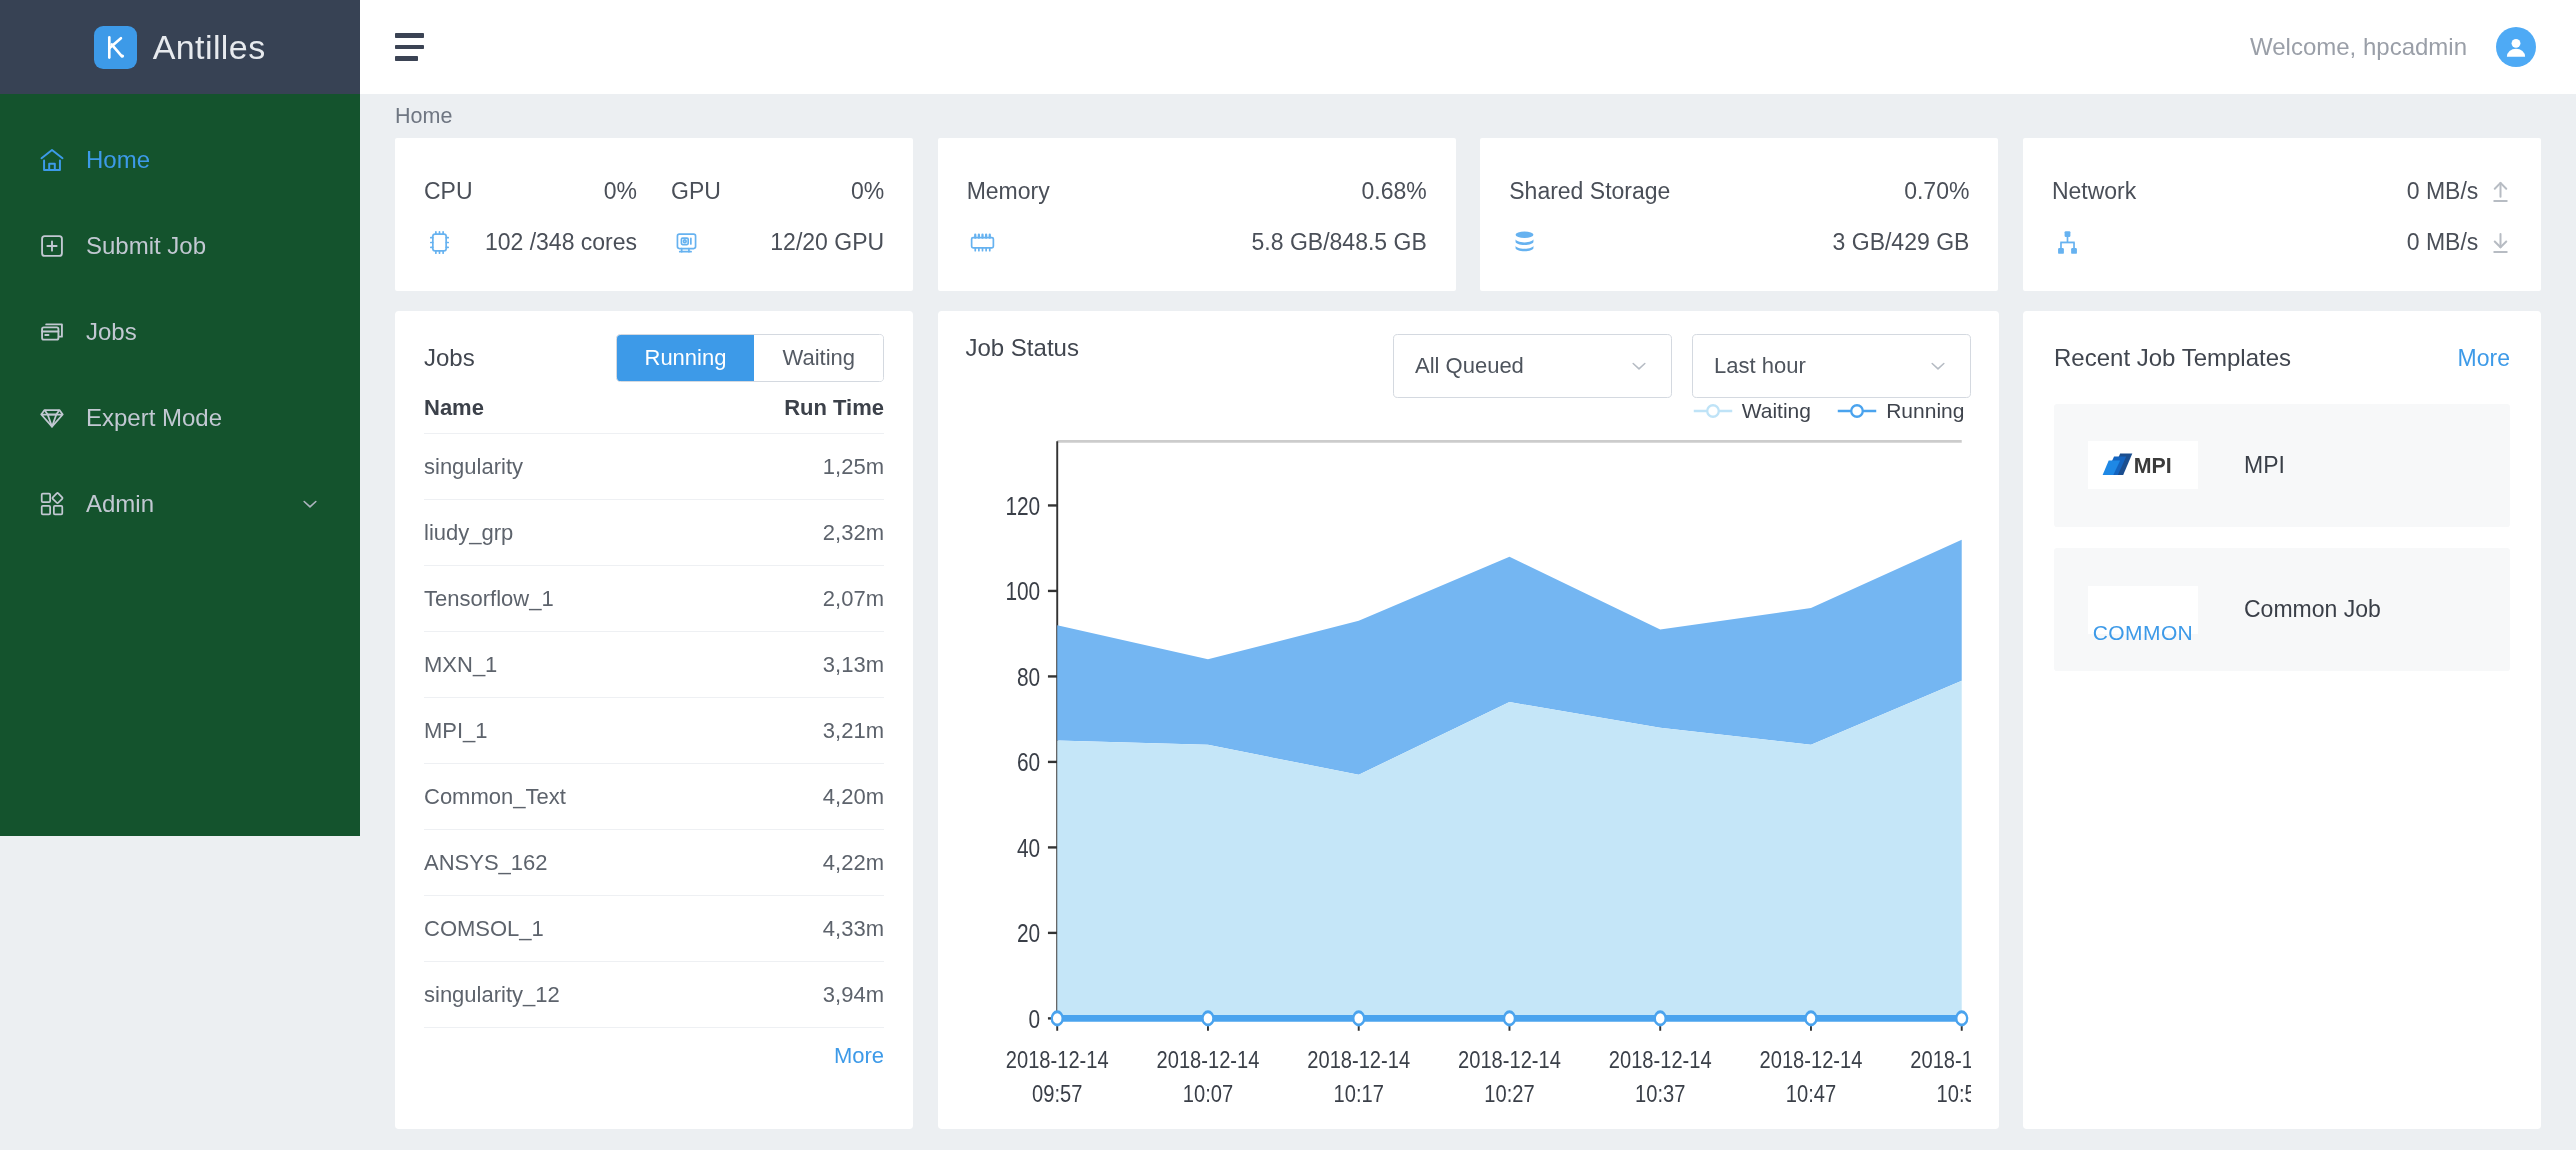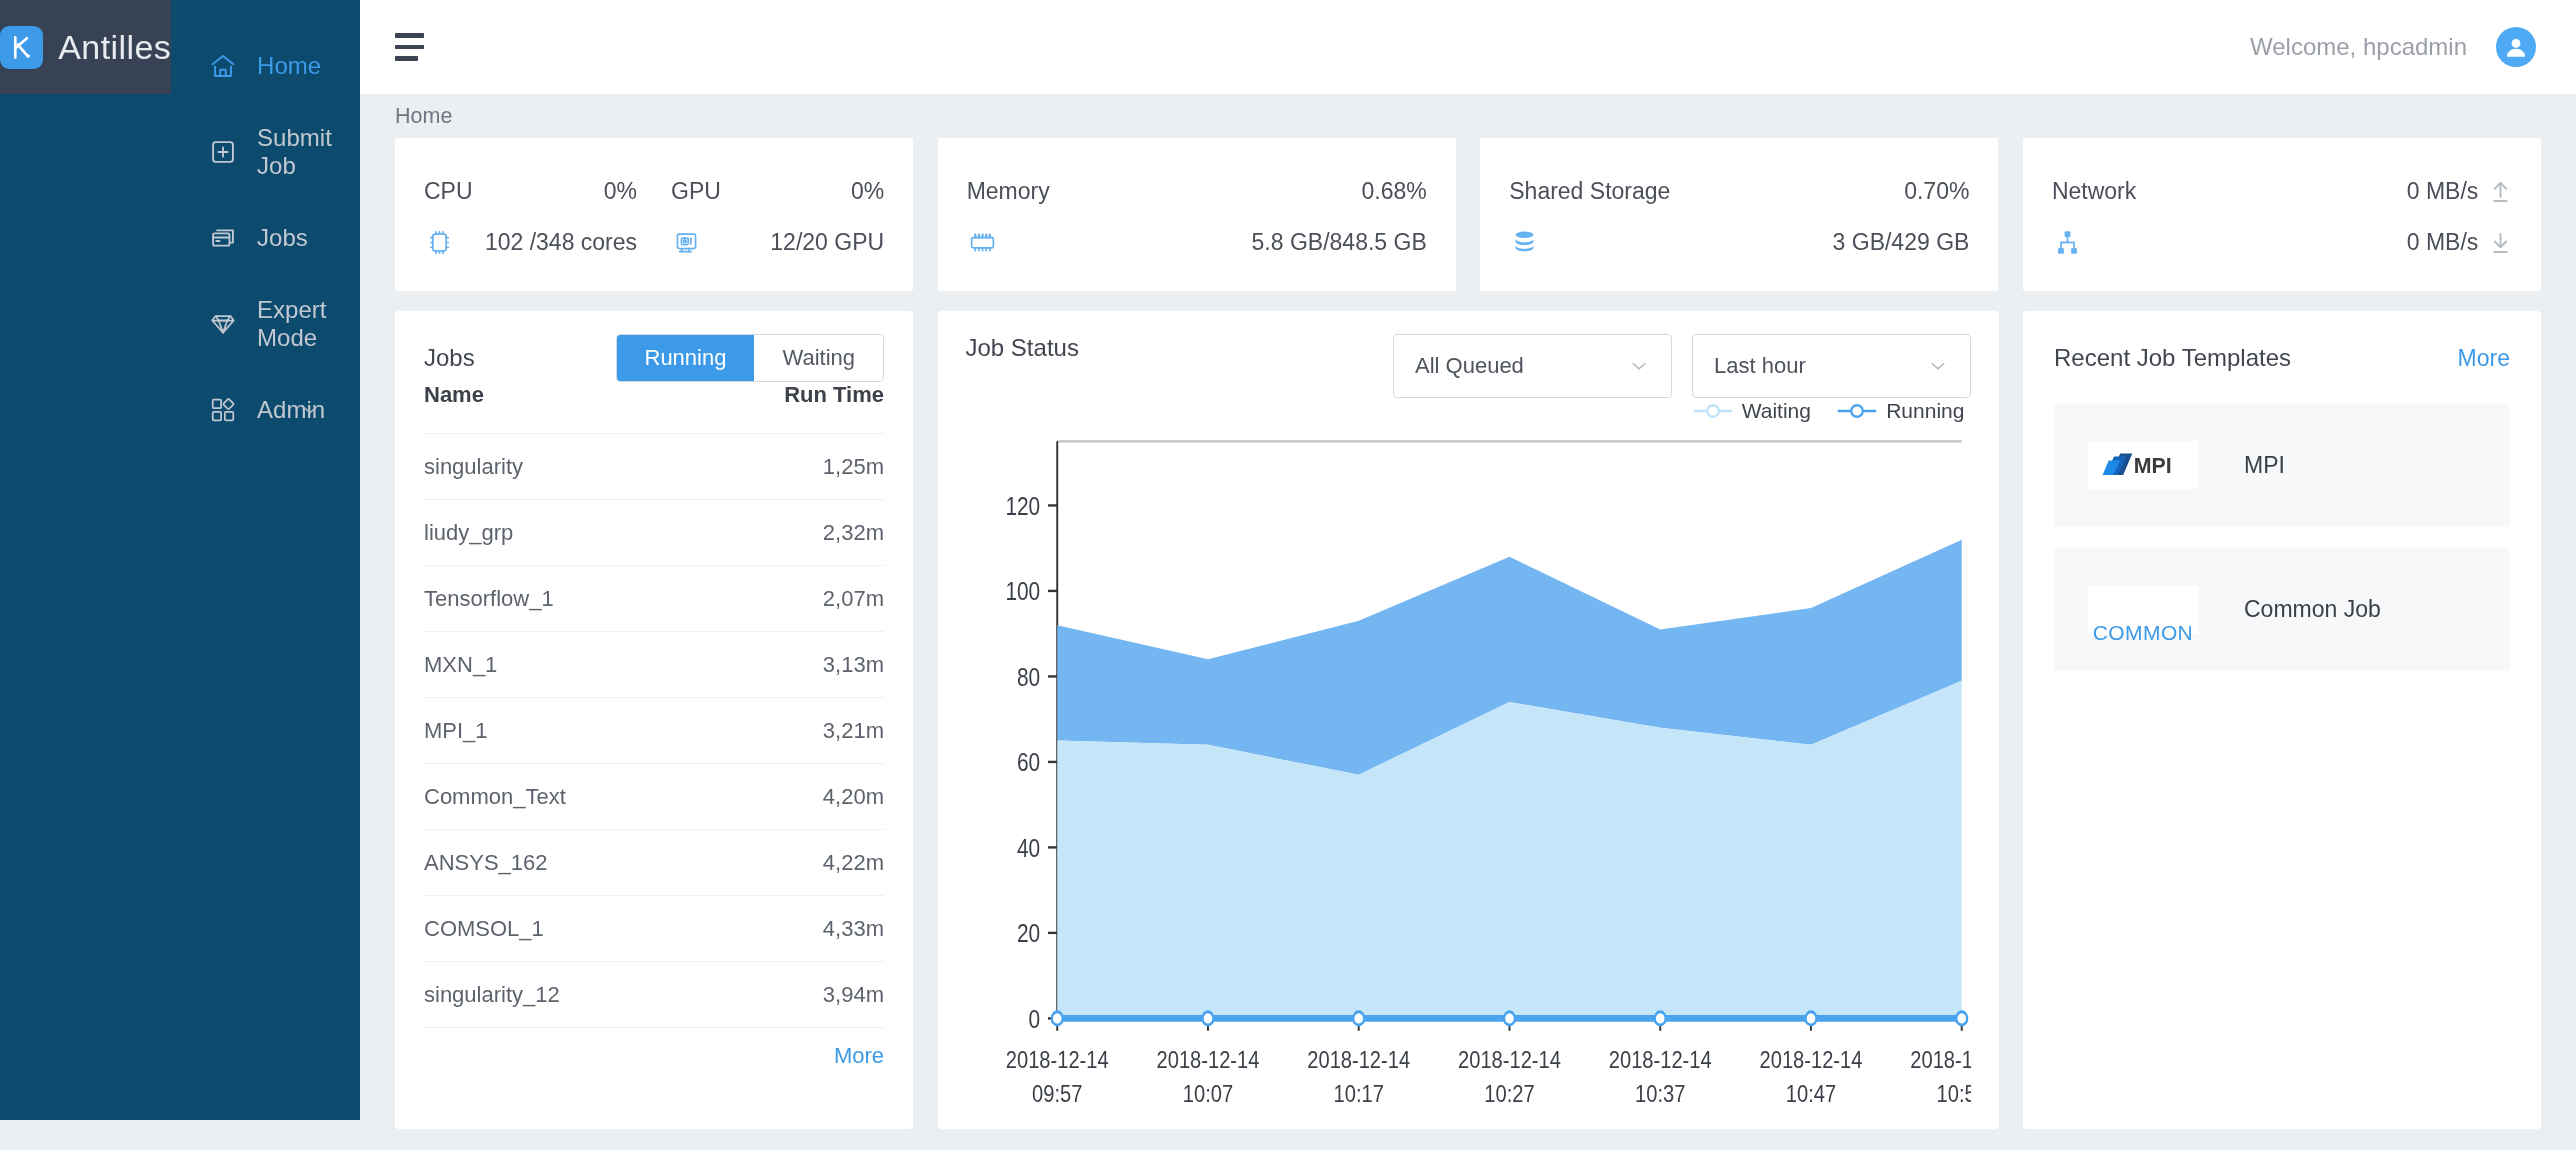--- a/index.html
+++ b/index.html
@@ -6,22 +6,22 @@
   html,body { width:2576px; height:1150px; }
   body {
     font-family:"Liberation Sans", sans-serif;
     background:#eceff2;
     overflow:hidden;
   }
   .app { display:flex; width:2576px; height:1150px; }
 
   
   .sidebar {
-    width:360px; flex:0 0 360px; height:1120px;
-    background:#0c4a6e; display:flex; 
+    width:360px; flex:0 0 360px; height:836px;
+    background:#14532d; display:flex; flex-direction:column;
   }
   .brand {
     height:94px; display:flex; align-items:center; justify-content:center;
     background:#374254; gap:15.3px;
   }
   .brand-mark {
     width:43px; height:43px; border-radius:9.2px; background:#3d9ae8;
     display:flex; align-items:center; justify-content:center;
   }
   .brand-name { color:#e7eaee; font-size:34px; letter-spacing:0.4px; font-weight:400; }
@@ -84,21 +84,21 @@
   
   .jobs-panel { flex:0 0 518px; background:#fff; border-radius:3.8px; padding:23px 29px 15.3px 29px; display:flex; flex-direction:column; }
   .jobs-head { display:flex; align-items:center; height:48px; }
   .panel-title { font-size:24px; color:#41464f; }
   .seg { margin-left:auto; display:flex; border:0.8px solid #d4d9e0; border-radius:4.6px; overflow:hidden; height:48px; }
   .seg button {
     border:0; background:#fff; color:#555b64; font-family:inherit;
     font-size:22px; padding:0 28px; cursor:pointer; height:100%;
   }
   .seg button.on { background:#3d9ae8; color:#fff; }
-  .th-row { display:flex; height:51px; align-items:flex-start; font-size:22px; color:#3c414a; font-weight:bold; }
+  .th-row { display:flex; height:51px; align-items:center; font-size:22px; color:#3c414a; font-weight:bold; }
   .th-row .r { margin-left:auto; }
   .job-row {
     display:flex; align-items:center; height:66px; border-top:0.8px solid #eef0f3;
     font-size:22px; color:#5d636c;gap:36px;
   }
   .job-row .r { margin-left:auto; }
   .more-link { border-top:0.8px solid #eef0f3; height:57px; display:flex; align-items:center; justify-content:flex-end; }
   .more-link a { color:#3d9ae8; font-size:22px; cursor:pointer; }
 
   

